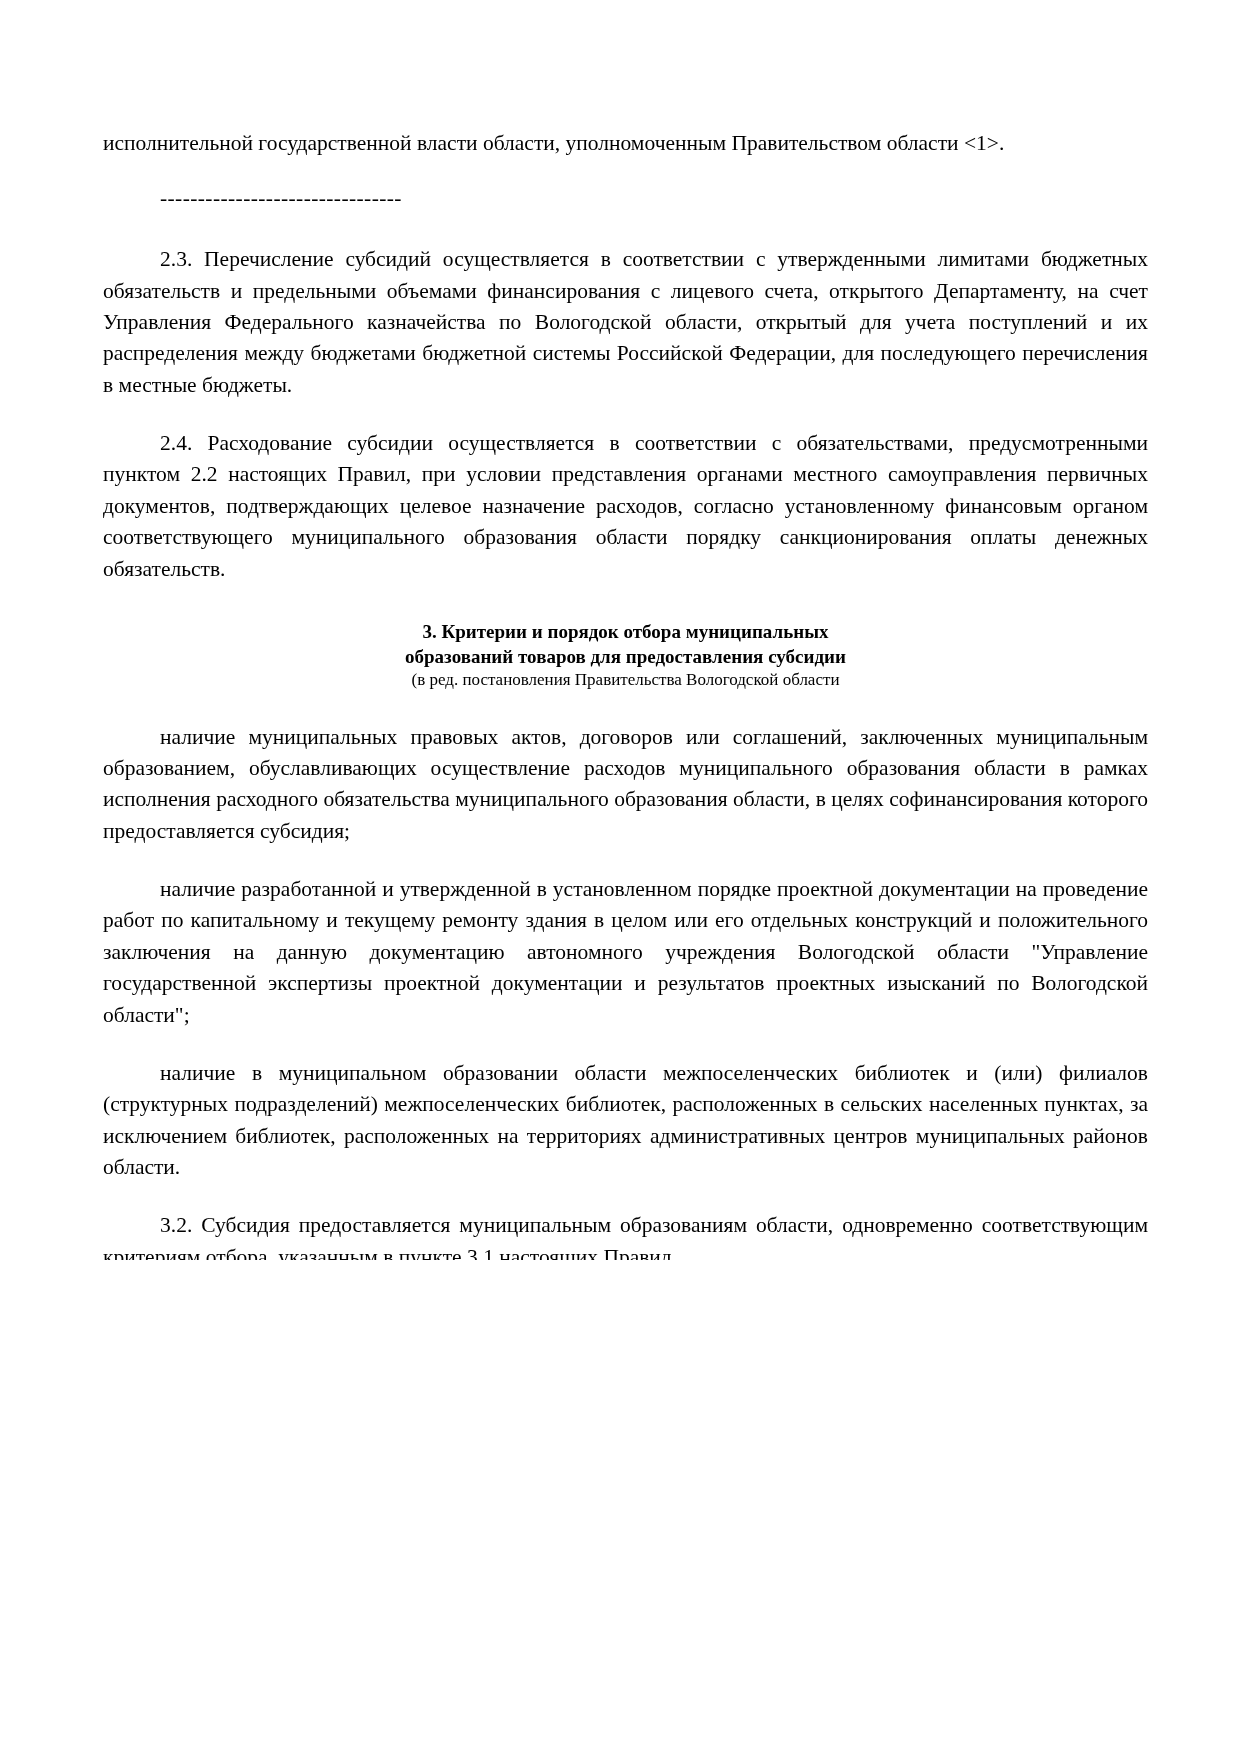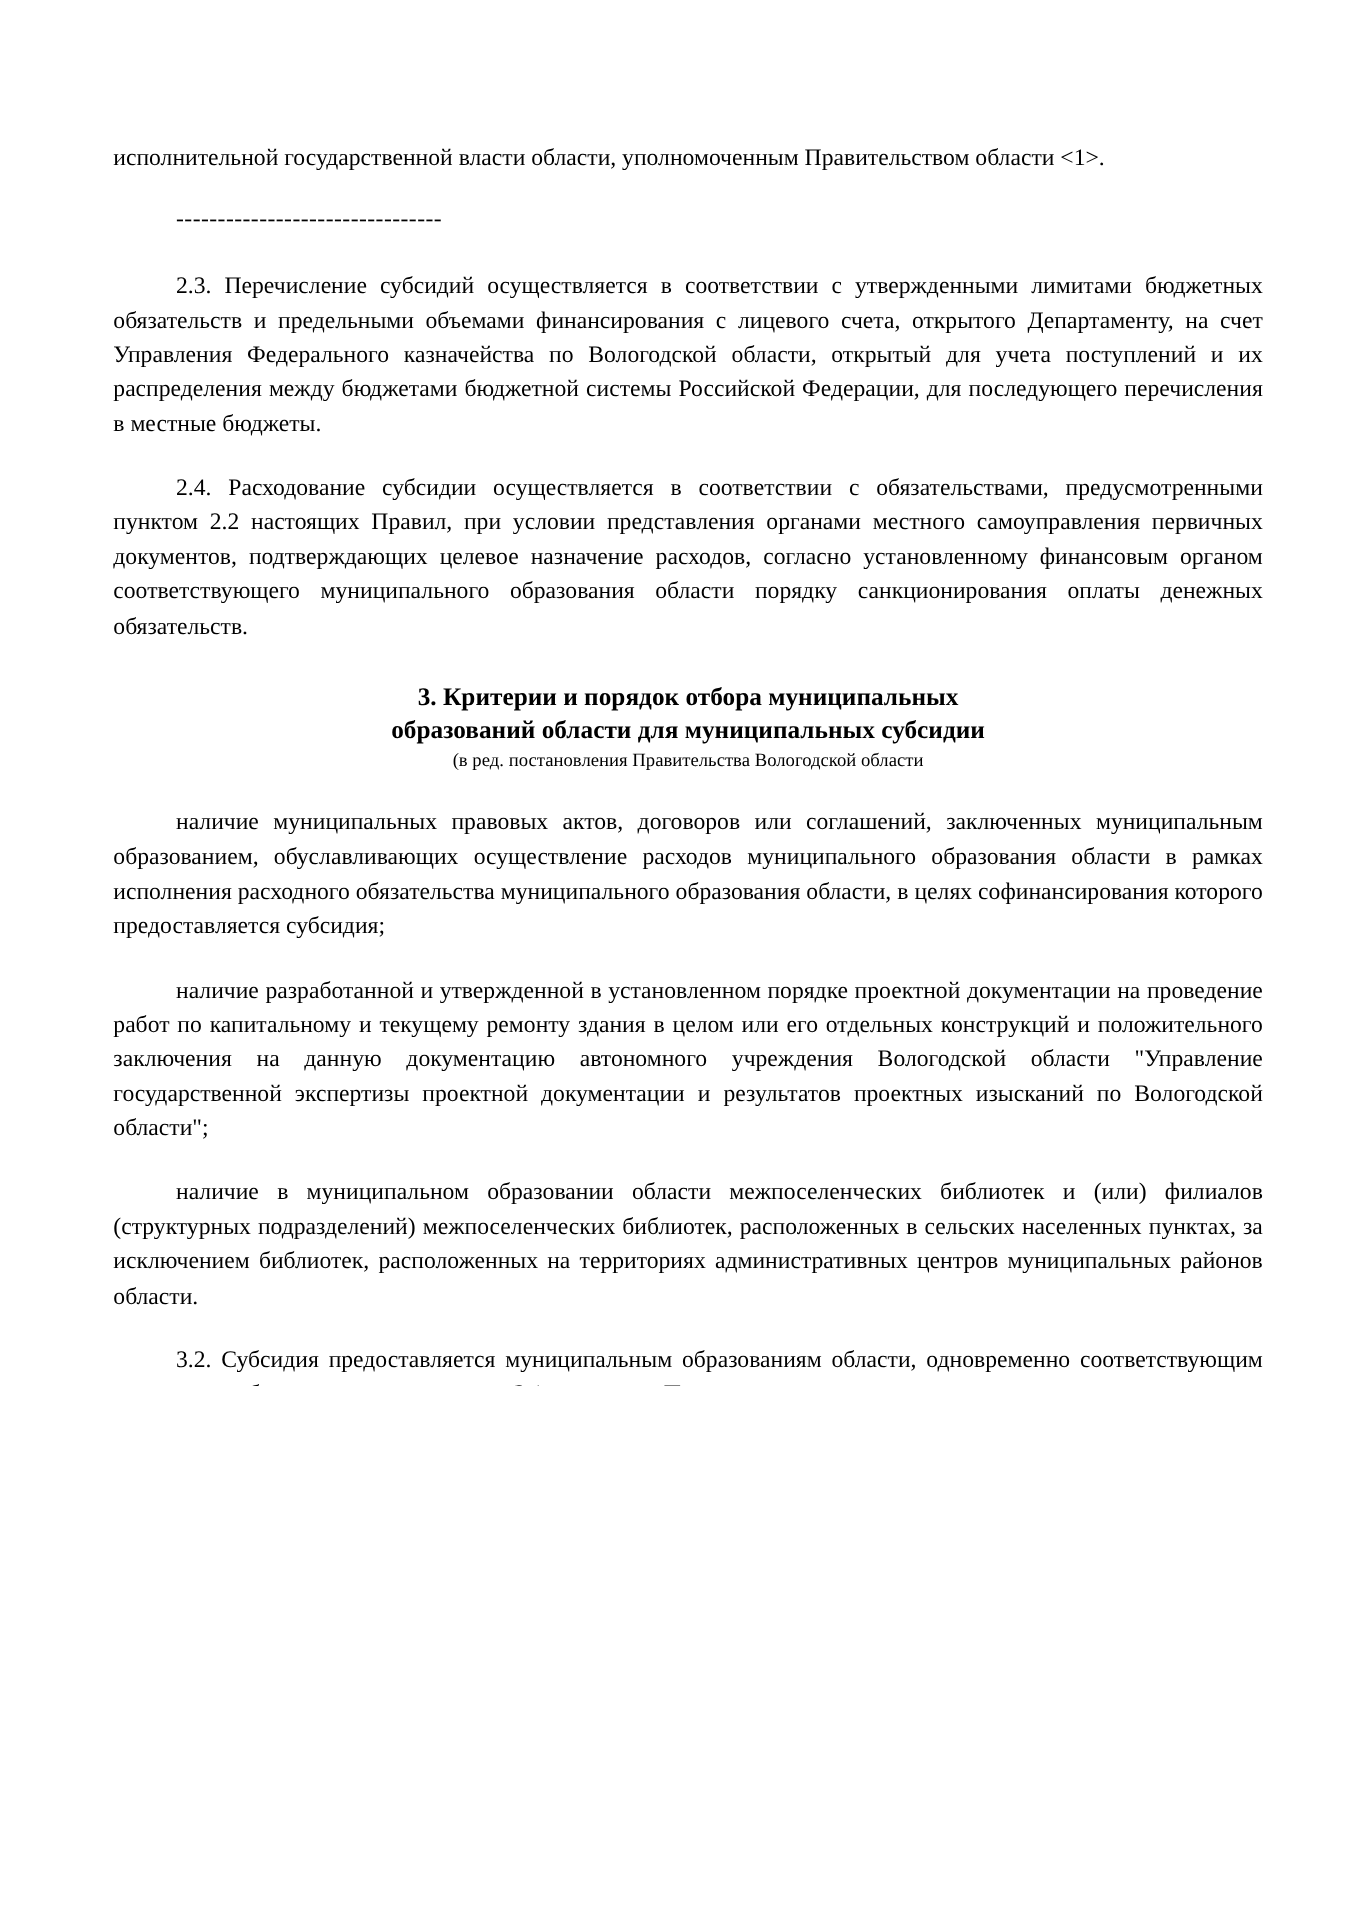--- a/index.html
+++ b/index.html
@@ -43,21 +43,21 @@
     font-size: 21.5px;
     line-height: 1.2;
     white-space: nowrap;
   }
   .heading-block {
     margin: 34px 0 30px 0;
     text-align: center;
   }
   .heading-line {
     font-weight: bold;
-    font-size: 23px;
+    font-size: 19px;
     line-height: 1.32;
     text-indent: 0;
     margin: 0;
   }
   .heading-note {
     font-weight: normal;
     font-size: 17px;
     line-height: 1.32;
     text-indent: 0;
     margin: 0;
@@ -77,21 +77,21 @@
     <div class="separator-line">--------------------------------</div>
 
 
     <p class="para">2.3. Перечисление субсидий осуществляется в соответствии с утвержденными лимитами бюджетных обязательств и предельными объемами финансирования с лицевого счета, открытого Департаменту, на счет Управления Федерального казначейства по Вологодской области, открытый для учета поступлений и их распределения между бюджетами бюджетной системы Российской Федерации, для последующего перечисления в местные бюджеты.</p>
 
 
     <p class="para">2.4. Расходование субсидии осуществляется в соответствии с обязательствами, предусмотренными пунктом 2.2 настоящих Правил, при условии представления органами местного самоуправления первичных документов, подтверждающих целевое назначение расходов, согласно установленному финансовым органом соответствующего муниципального образования области порядку санкционирования оплаты денежных обязательств.</p>
 
     <div class="heading-block">
       <div class="heading-line">3. Критерии и порядок отбора муниципальных</div>
-      <div class="heading-line">образований области для муниципальных субсидии</div>
+      <div class="heading-line">образований товаров для предоставления субсидии</div>
       <div class="heading-note">(в ред. постановления Правительства Вологодской области</div>
     </div>
 
 
     <p class="para">наличие муниципальных правовых актов, договоров или соглашений, заключенных муниципальным образованием, обуславливающих осуществление расходов муниципального образования области в рамках исполнения расходного обязательства муниципального образования области, в целях софинансирования которого предоставляется субсидия;</p>
 
     <p class="para">наличие разработанной и утвержденной в установленном порядке проектной документации на проведение работ по капитальному и текущему ремонту здания в целом или его отдельных конструкций и положительного заключения на данную документацию автономного учреждения Вологодской области "Управление государственной экспертизы проектной документации и результатов проектных изысканий по Вологодской области";</p>
 
     <p class="para">наличие в муниципальном образовании области межпоселенческих библиотек и (или) филиалов (структурных подразделений) межпоселенческих библиотек, расположенных в сельских населенных пунктах, за исключением библиотек, расположенных на территориях административных центров муниципальных районов области.</p>
 

